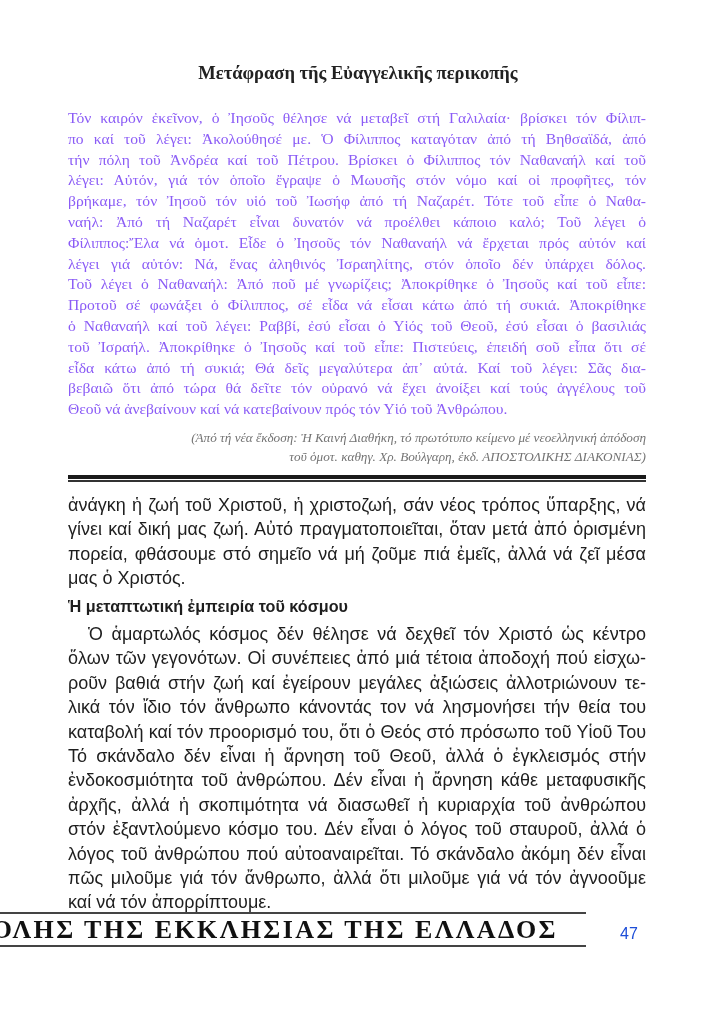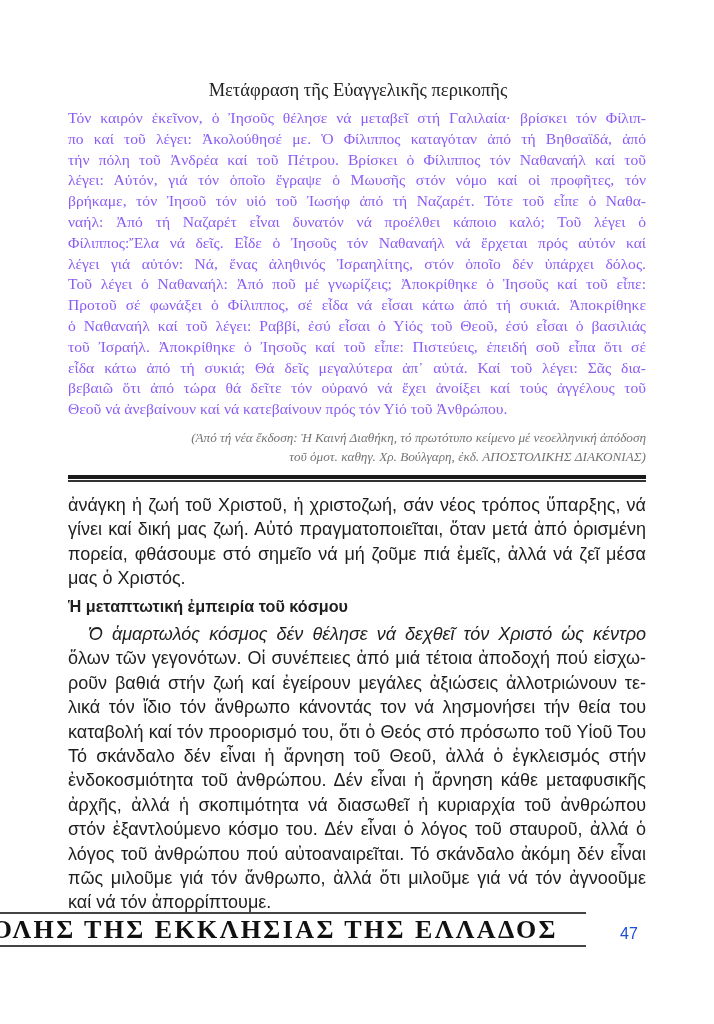--- a/index.html
+++ b/index.html
@@ -3,22 +3,22 @@
 <meta charset="utf-8">
 <style>
   html, body { margin: 0; padding: 0; }
   body {
     width: 714px; height: 1024px; background: #ffffff; position: relative; overflow: hidden;
     color: #1a1a1a;
   }
   .page { position: absolute; left: 0; top: 0; width: 714px; height: 1024px; }
 
   .box-title {
-    position: absolute; left: 68px; top: 80px; width: 580px; text-align: center;
-    font-family: "Liberation Serif", "DejaVu Serif", serif; font-weight: normal; font-size: 18.5px;
+    position: absolute; left: 68px; top: 63px; width: 580px; text-align: center;
+    font-family: "Liberation Serif", "DejaVu Serif", serif; font-weight: bold; font-size: 18.5px;
     color: #222;
   }
   .box-text {
     position: absolute; left: 68px; top: 108px; width: 578px;
     font-family: "Liberation Serif", "DejaVu Serif", serif; font-size: 15.6px; line-height: 20.8px;
     text-align: justify; color: #8b5cf6;
   }
   .box-text .line { display: block; text-align: justify; text-align-last: justify; white-space: nowrap; }
   .box-text .line.last { text-align-last: left; }
   .source {
@@ -30,21 +30,21 @@
   .double-rule .thick { position: absolute; left: 0; top: 0; width: 100%; height: 4px; background: #1a1a1a; }
   .double-rule .thin { position: absolute; left: 0; top: 5px; width: 100%; height: 1.5px; background: #333; }
 
   .body-text {
     position: absolute; left: 68px; width: 578px;
     font-family: "Liberation Sans", "DejaVu Sans", sans-serif; font-size: 18px; line-height: 24.4px;
     color: #1e1e1e;
   }
   .body-text .line { display: block; text-align: justify; text-align-last: justify; white-space: nowrap; }
   .body-text .line.last { text-align-last: left; }
-  .body-text .line.indent { padding-left: 20px; font-style: italic; }
+  .body-text .line.indent { padding-left: 20px; }
   .para1 { top: 493px; }
   .section-heading {
     position: absolute; left: 68px; top: 597px;
     font-family: "Liberation Sans", "DejaVu Sans", sans-serif; font-weight: bold; font-size: 16.2px;
     color: #1e1e1e;
   }
   .para2 { top: 622px; }
 
   .footer-banner { position: absolute; left: 0; top: 912px; width: 586px; height: 36px; }
   .footer-banner .rule-top { position: absolute; left: 0; top: 0; width: 100%; height: 1.5px; background: #444; }
@@ -66,21 +66,21 @@
 
   <div class="box-title">Μετάφραση τῆς Εὐαγγελικῆς περικοπῆς</div>
 
   <div class="box-text">
     <span class="line">Τόν καιρόν ἐκεῖνον, ὁ Ἰησοῦς θέλησε νά μεταβεῖ στή Γαλιλαία· βρίσκει τόν Φίλιπ-</span>
     <span class="line">πο καί τοῦ λέγει: Ἀκολούθησέ με. Ὁ Φίλιππος καταγόταν ἀπό τή Βηθσαϊδά, ἀπό</span>
     <span class="line">τήν πόλη τοῦ Ἀνδρέα καί τοῦ Πέτρου. Βρίσκει ὁ Φίλιππος τόν Ναθαναήλ καί τοῦ</span>
     <span class="line">λέγει: Αὐτόν, γιά τόν ὁποῖο ἔγραψε ὁ Μωυσῆς στόν νόμο καί οἱ προφῆτες, τόν</span>
     <span class="line">βρήκαμε, τόν Ἰησοῦ τόν υἱό τοῦ Ἰωσήφ ἀπό τή Ναζαρέτ. Τότε τοῦ εἶπε ὁ Ναθα-</span>
     <span class="line">ναήλ: Ἀπό τή Ναζαρέτ εἶναι δυνατόν νά προέλθει κάποιο καλό; Τοῦ λέγει ὁ</span>
-    <span class="line">Φίλιππος:Ἔλα νά δεῖς. Εἶδε ὁ Ἰησοῦς τόν Ναθαναήλ νά ἔρχεται πρός αὐτόν καί</span>
+    <span class="line">Φίλιππος:Ἔλα νά ὁμοτ. Εἶδε ὁ Ἰησοῦς τόν Ναθαναήλ νά ἔρχεται πρός αὐτόν καί</span>
     <span class="line">λέγει γιά αὐτόν: Νά, ἕνας ἀληθινός Ἰσραηλίτης, στόν ὁποῖο δέν ὑπάρχει δόλος.</span>
     <span class="line">Τοῦ λέγει ὁ Ναθαναήλ: Ἀπό ποῦ μέ γνωρίζεις; Ἀποκρίθηκε ὁ Ἰησοῦς καί τοῦ εἶπε:</span>
     <span class="line">Προτοῦ σέ φωνάξει ὁ Φίλιππος, σέ εἶδα νά εἶσαι κάτω ἀπό τή συκιά. Ἀποκρίθηκε</span>
     <span class="line">ὁ Ναθαναήλ καί τοῦ λέγει: Ραββί, ἐσύ εἶσαι ὁ Υἱός τοῦ Θεοῦ, ἐσύ εἶσαι ὁ βασιλιάς</span>
     <span class="line">τοῦ Ἰσραήλ. Ἀποκρίθηκε ὁ Ἰησοῦς καί τοῦ εἶπε: Πιστεύεις, ἐπειδή σοῦ εἶπα ὅτι σέ</span>
     <span class="line">εἶδα κάτω ἀπό τή συκιά; Θά δεῖς μεγαλύτερα ἀπ᾽ αὐτά. Καί τοῦ λέγει: Σᾶς δια-</span>
     <span class="line">βεβαιῶ ὅτι ἀπό τώρα θά δεῖτε τόν οὐρανό νά ἔχει ἀνοίξει καί τούς ἀγγέλους τοῦ</span>
     <span class="line last">Θεοῦ νά ἀνεβαίνουν καί νά κατεβαίνουν πρός τόν Υἱό τοῦ Ἀνθρώπου.</span>
   </div>
 

